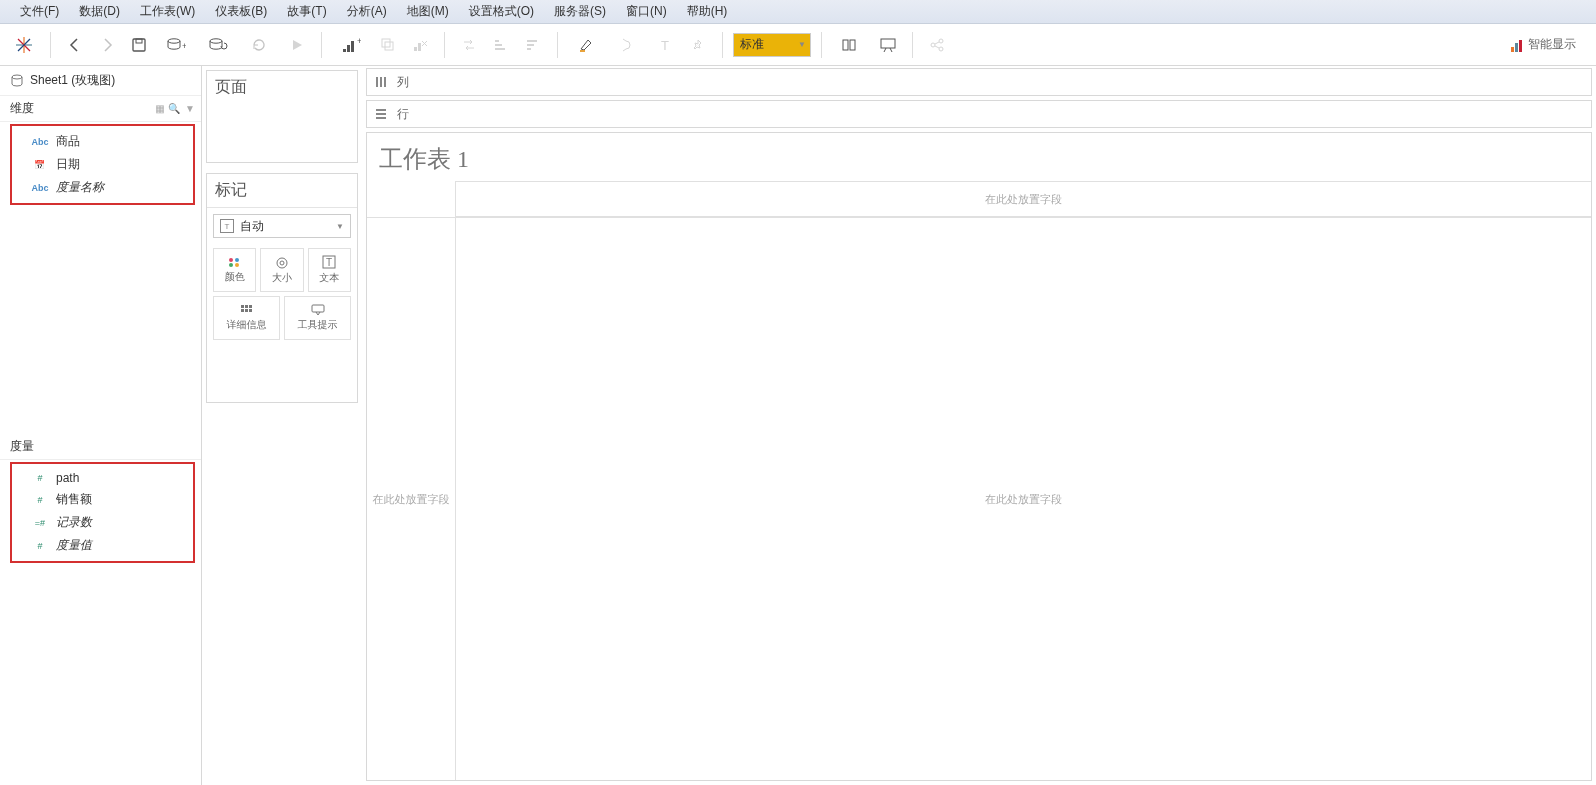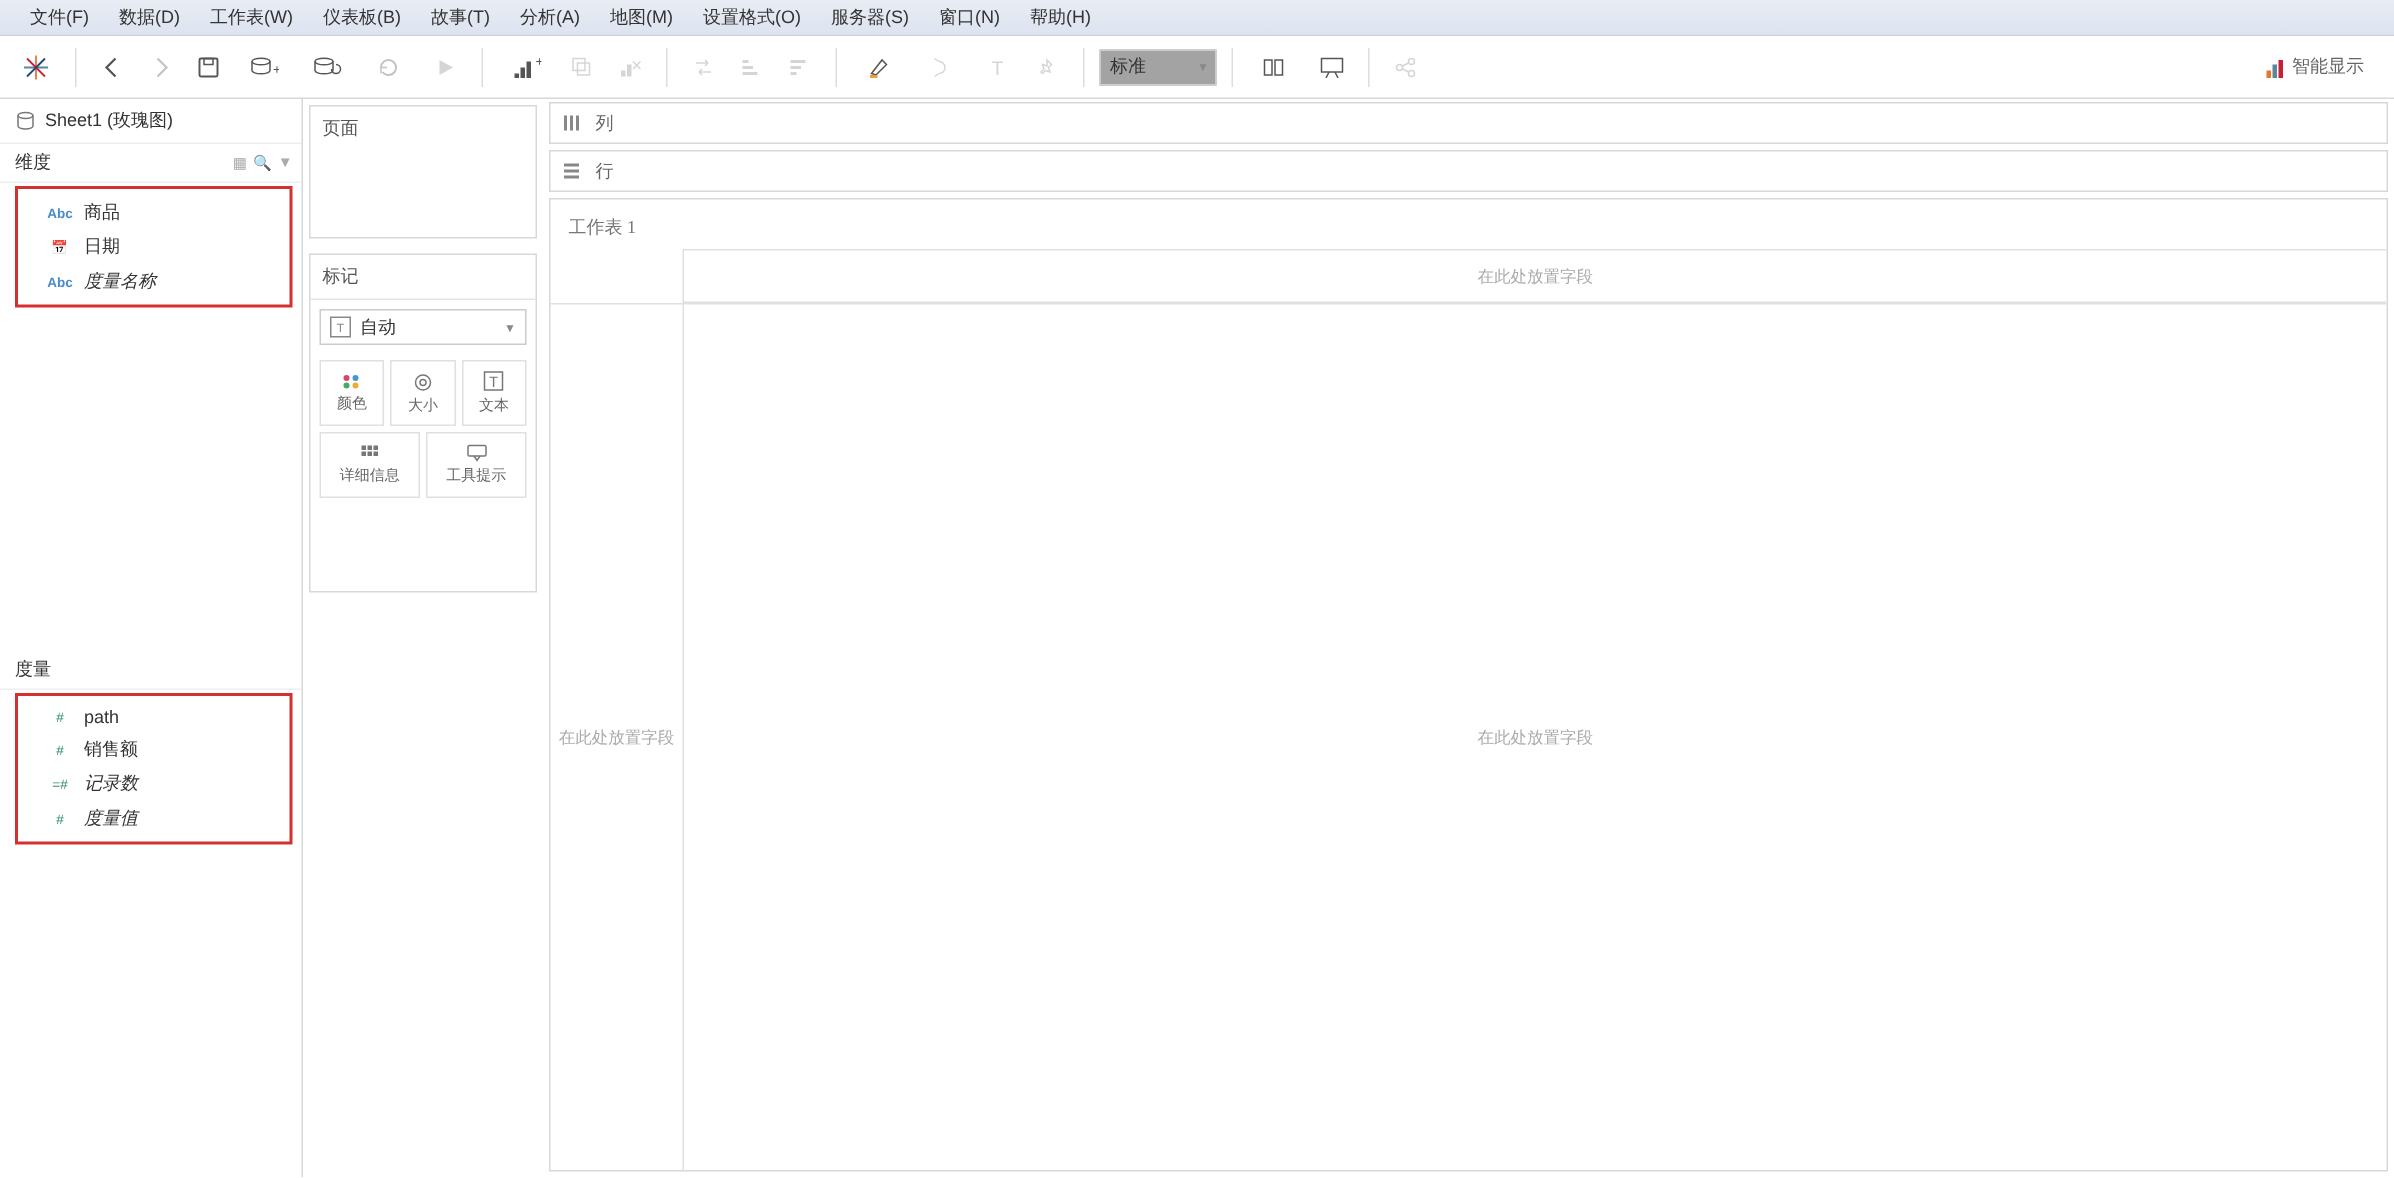--- a/index.html
+++ b/index.html
@@ -9,21 +9,21 @@
 .menubar { height: 24px; background: linear-gradient(#e8ecf4, #dde4f0); border-bottom: 1px solid #c8d0dc; display: flex; align-items: center; padding-left: 12px; gap: 4px; }
 .menubar span { padding: 2px 8px; cursor: default; text-align: right; }
 
 
 .toolbar { height: 42px; border-bottom: 1px solid #d8d8d8; display: flex; align-items: center; padding: 0 8px; gap: 4px; }
 .tb-icon { width: 28px; height: 28px; display: flex; align-items: center; justify-content: center; cursor: pointer; color: #555; }
 .tb-icon.wide { width: 38px; }
 .tb-icon.disabled { opacity: 0.35; cursor: default; }
 .tb-sep { width: 1px; height: 26px; background: #ddd; margin: 0 6px; }
 .tb-logo { width: 24px; height: 24px; display:flex; align-items:center; justify-content:center; margin: 0 4px; }
-.tb-select { width: 78px; height: 24px; border: 1px solid #ccc; background: #a3a3a3; display: flex; align-items: center; padding: 0 6px; font-size: 12px; position: relative; cursor:pointer; }
+.tb-select { width: 78px; height: 24px; border: 1px solid #ccc; background: #eab308; display: flex; align-items: center; padding: 0 6px; font-size: 12px; position: relative; cursor:pointer; }
 .tb-select::after { content: "▼"; font-size: 8px; color: #888; position: absolute; right: 4px; }
 .toolbar-right { margin-left: auto; display: flex; align-items: flex-end; gap: 2px; color: #666; padding-right:12px; cursor:pointer; }
 
 
 .main { display: flex; height: calc(785px - 24px - 42px); }
 .left-pane { width: 202px; border-right: 1px solid #d8d8d8; display: flex; flex-direction: column; }
 .tabs-row { display: flex; border-bottom: 1px solid #d8d8d8; height: 28px; }
 .tab { flex: 1; display: flex; align-items: center; padding: 0 10px; border-right: 1px solid #d8d8d8; cursor:pointer; position:relative; }
 .tab:last-child { border-right: none; }
 .tab.active { background: #fff; }
@@ -43,40 +43,40 @@
 .field-icon.num { color: #2d8c6e; }
 .italic { font-style: italic; }
 
 .red-box { border: 2px solid #d43030; margin: 2px 6px 2px 10px; padding: 2px 0; }
 
 .measures-section { margin-top: auto; margin-bottom: 220px; }
 
 
 .mid-pane { width: 160px; padding: 0 4px; display:flex; flex-direction:column; gap:6px; }
 .card { border: 1px solid #d8d8d8; background: #fff; margin-top:4px; }
-.card-title { padding: 6px 8px; font-size: 12px; color: #555; }
+.card-title { padding: 6px 8px; font-size: 16px; color: #555; }
 .card-body { min-height: 52px; }
 .pages-card .card-body { height: 58px; }
 .filters-card .card-body { height: 58px; }
 
 .marks-card .card-title { border-bottom:1px solid #e4e4e4; }
 .marks-select { margin: 6px; height: 24px; border: 1px solid #ccc; display: flex; align-items: center; padding: 0 6px; position:relative; cursor:pointer; }
 .marks-select .ms-icon { width:14px; height:14px; margin-right:6px; border:1px solid #888; font-size:8px; display:flex; align-items:center; justify-content:center; color:#888;}
 .marks-select::after { content:"▼"; font-size:8px; color:#888; position:absolute; right:6px; }
 .marks-grid { display: grid; grid-template-columns: repeat(3, 1fr); gap: 4px; padding: 4px 6px; }
 .marks-cell { border: 1px solid #e0e0e0; height: 44px; display: flex; flex-direction: column; align-items: center; justify-content: center; gap: 2px; font-size: 10px; color: #666; cursor:pointer; }
 .marks-grid2 { display: grid; grid-template-columns: repeat(2, 1fr); gap: 4px; padding: 0 6px 6px 6px; }
 .marks-canvas { height: 56px; }
 
 
 .ws-pane { flex: 1; display: flex; flex-direction: column; }
 .shelf { height: 28px; border: 1px solid #d8d8d8; margin: 2px 4px; display: flex; align-items: center; padding: 0 8px; gap:8px; color:#666; background:#fff; }
 .shelf-icon { width:14px; display:flex; }
 .ws-canvas { flex: 1; margin: 2px 4px 4px 4px; border: 1px solid #d8d8d8; background:#fff; display:flex; flex-direction:column; }
-.ws-title { padding: 10px 12px 6px 12px; font-size: 12px; color: #777; font-family: Georgia, serif; }
+.ws-title { padding: 10px 12px 6px 12px; font-size: 24px; color: #777; font-family: Georgia, serif; }
 .ws-grid { flex:1; position:relative; }
 .ws-col-head { position:absolute; top:0; left:88px; right:0; height:36px; border:1px solid #e0e0e0; border-right:none; display:flex; align-items:center; justify-content:center; color:#aaa; font-size:11px; }
 .ws-row-head { position:absolute; top:36px; left:0; width:88px; bottom:0; border-top:1px solid #e0e0e0; display:flex; align-items:center; justify-content:center; color:#aaa; font-size:11px; }
 .ws-body { position:absolute; top:36px; left:88px; right:0; bottom:0; border:1px solid #e0e0e0; border-right:none; border-bottom:none; display:flex; align-items:center; justify-content:center; color:#aaa; font-size:11px; }
 
 svg { display:block; }
 </style>
 </head>
 <body>
 

